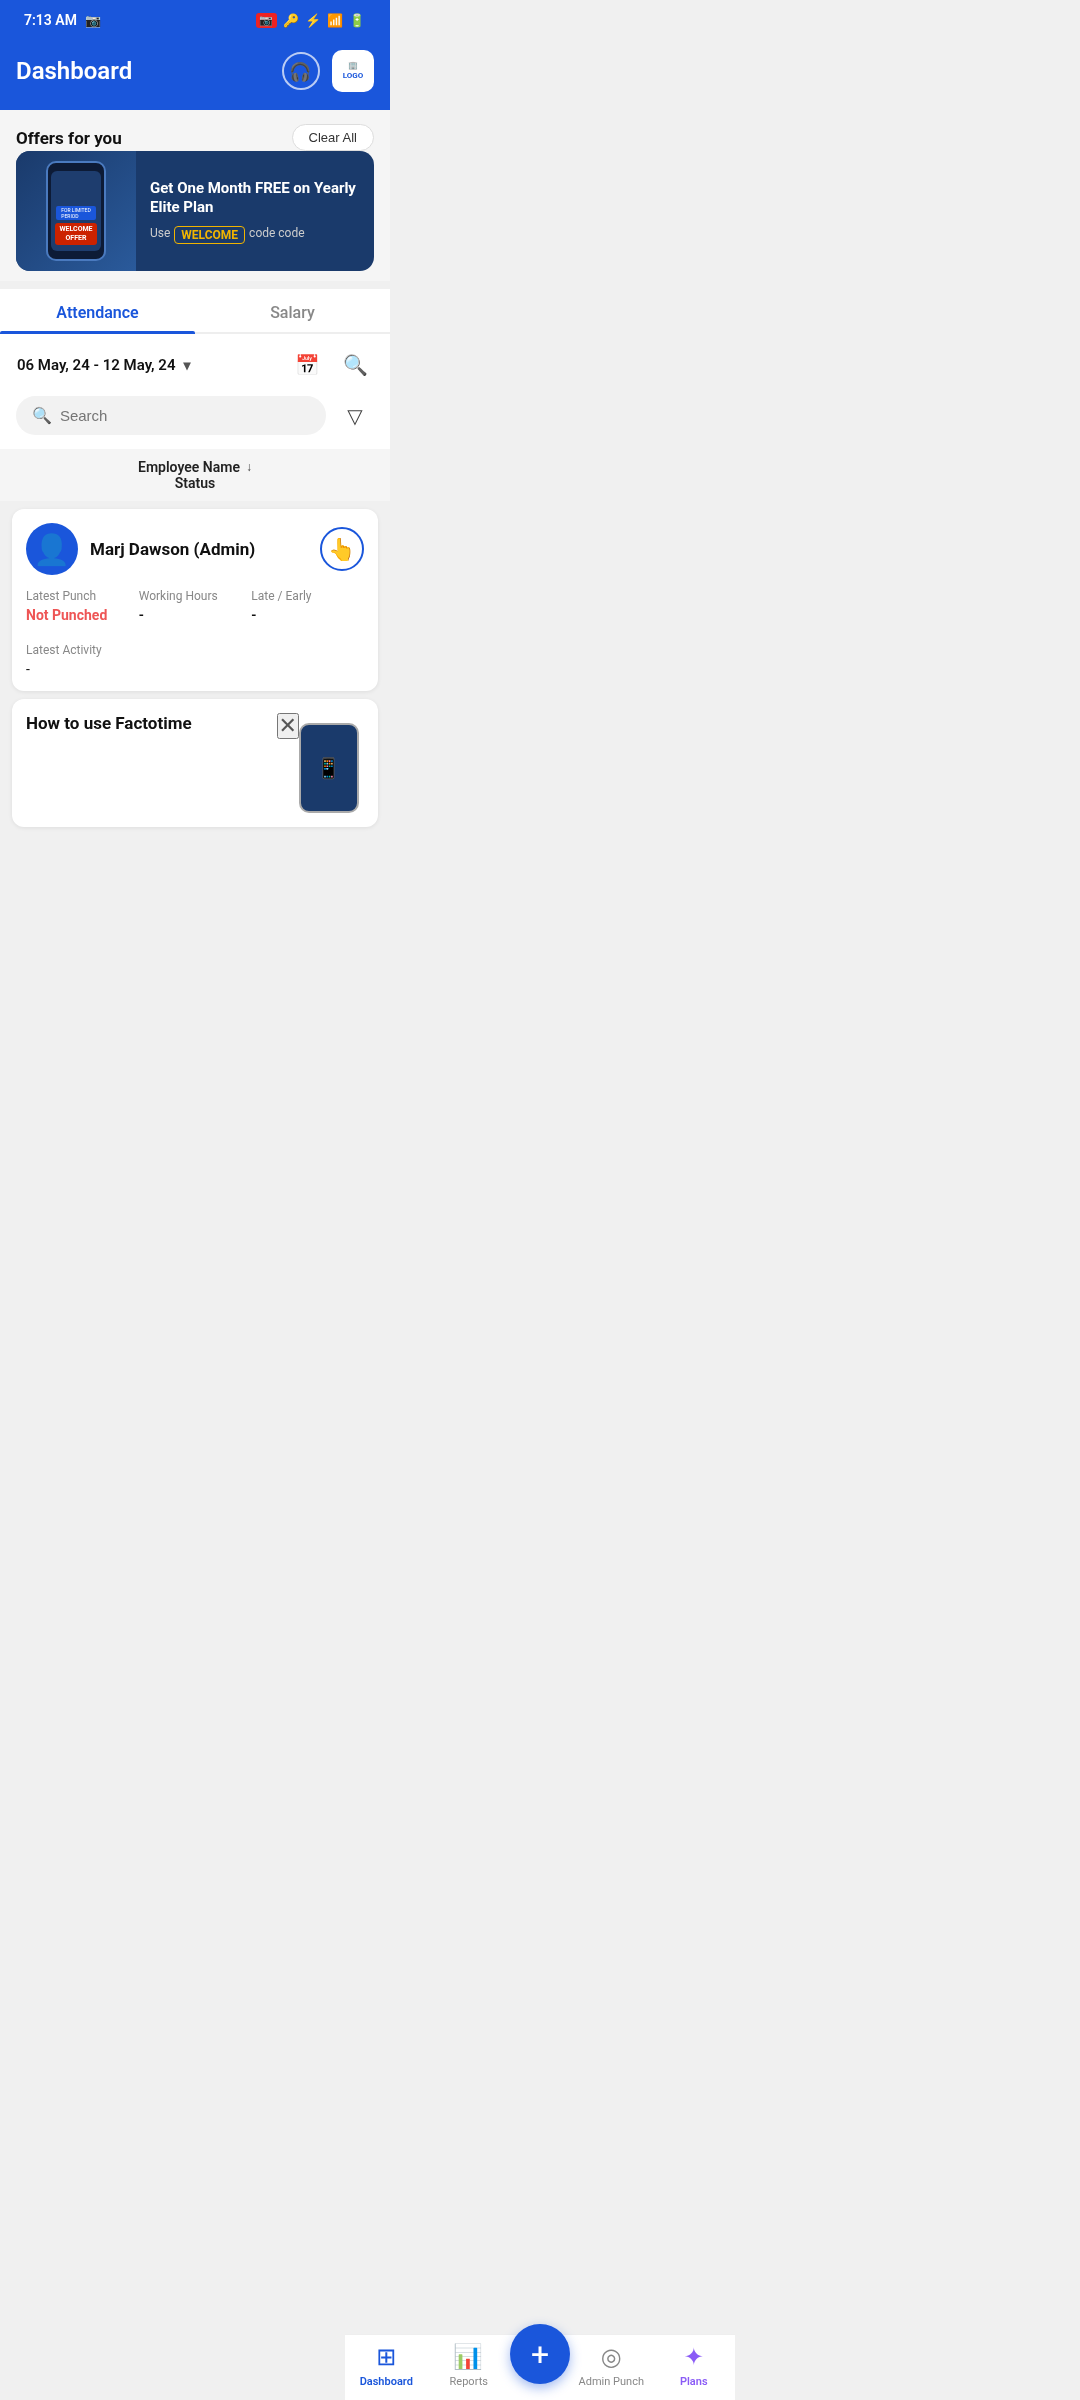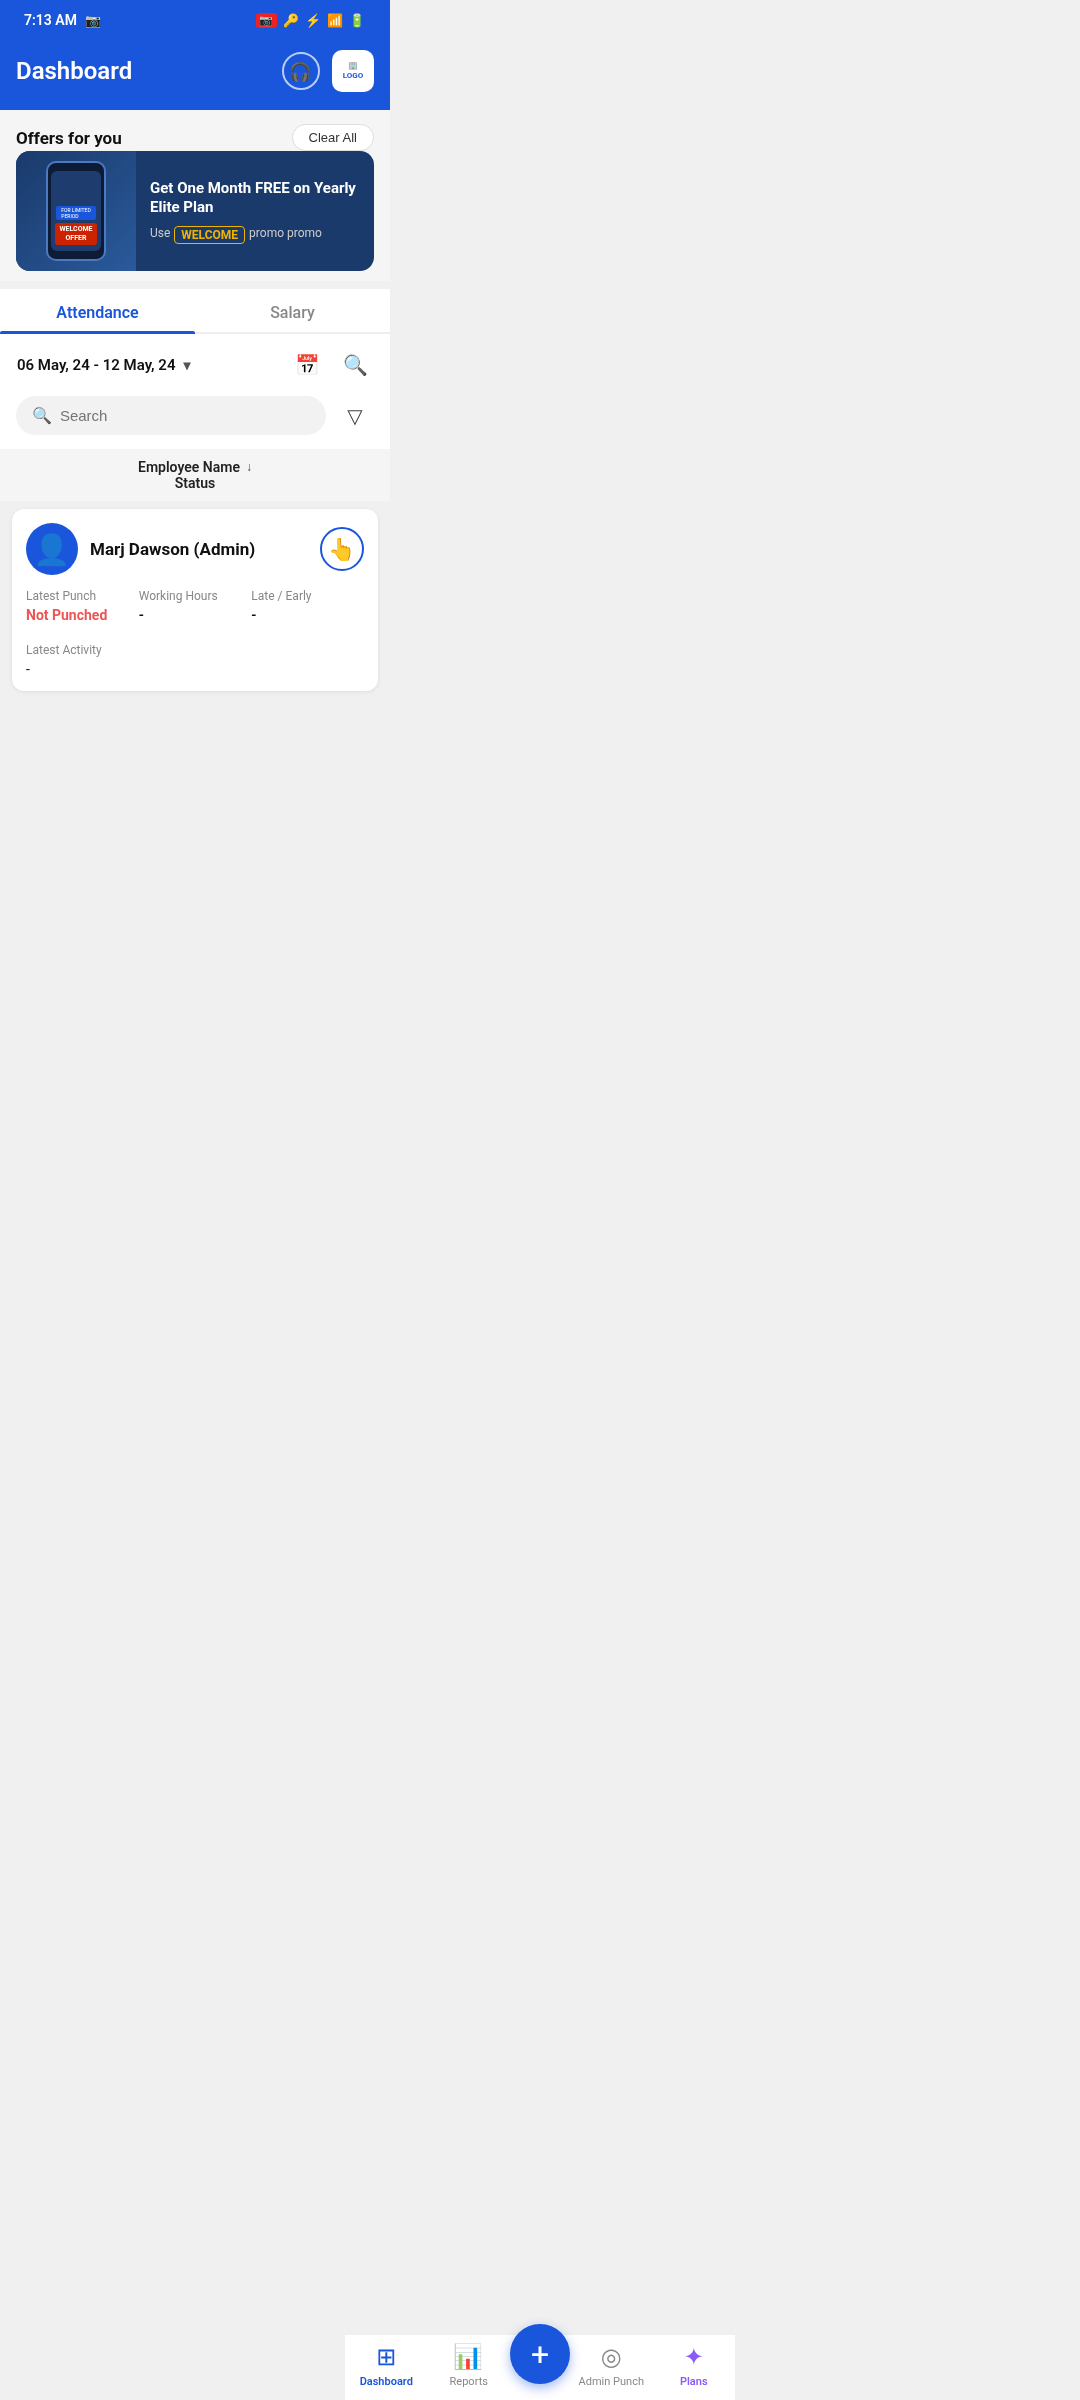--- a/index.html
+++ b/index.html
@@ -430,21 +430,21 @@
             <div style="background:#1a56db;width:40px;height:14px;border-radius:2px;margin-bottom:3px;font-size:5px;color:white;display:flex;align-items:center;justify-content:center;">FOR LIMITED<br>PERIOD</div>
             <div class="welcome-badge">WELCOME<br>OFFER</div>
           </div>
         </div>
       </div>
       <div class="banner-right">
         <div class="banner-title">Get One Month FREE on Yearly Elite Plan</div>
         <div class="promo-line">
           <span>Use</span>
           <span class="promo-code-box">WELCOME</span>
-          <span>promo promo</span>
+          <span>code code</span>
         </div>
       </div>
     </div>
   </div>
 
   <div class="tabs">
     <div class="tab active">Attendance</div>
     <div class="tab">Salary</div>
   </div>
 
@@ -504,20 +504,31 @@
         <div class="stat-label">Late / Early</div>
         <div class="stat-value">-</div>
       </div>
     </div>
     <div class="emp-activity">
       <div class="activity-label">Latest Activity</div>
       <div class="activity-value">-</div>
     </div>
   </div>
 
+  <div class="howto-card">
+    <div class="howto-content">
+      <div class="howto-title">How to use Factotime</div>
+    </div>
+    <button class="close-btn">✕</button>
+    <div class="howto-phone">
+      <div class="howto-phone-mockup">
+        <span style="font-size:20px;">📱</span>
+      </div>
+    </div>
+  </div>
 </div>
 
 <div class="bottom-nav">
   <div class="nav-item">
     <span class="nav-icon active">⊞</span>
     <span class="nav-label active">Dashboard</span>
   </div>
   <div class="nav-item">
     <span class="nav-icon">📊</span>
     <span class="nav-label">Reports</span>

